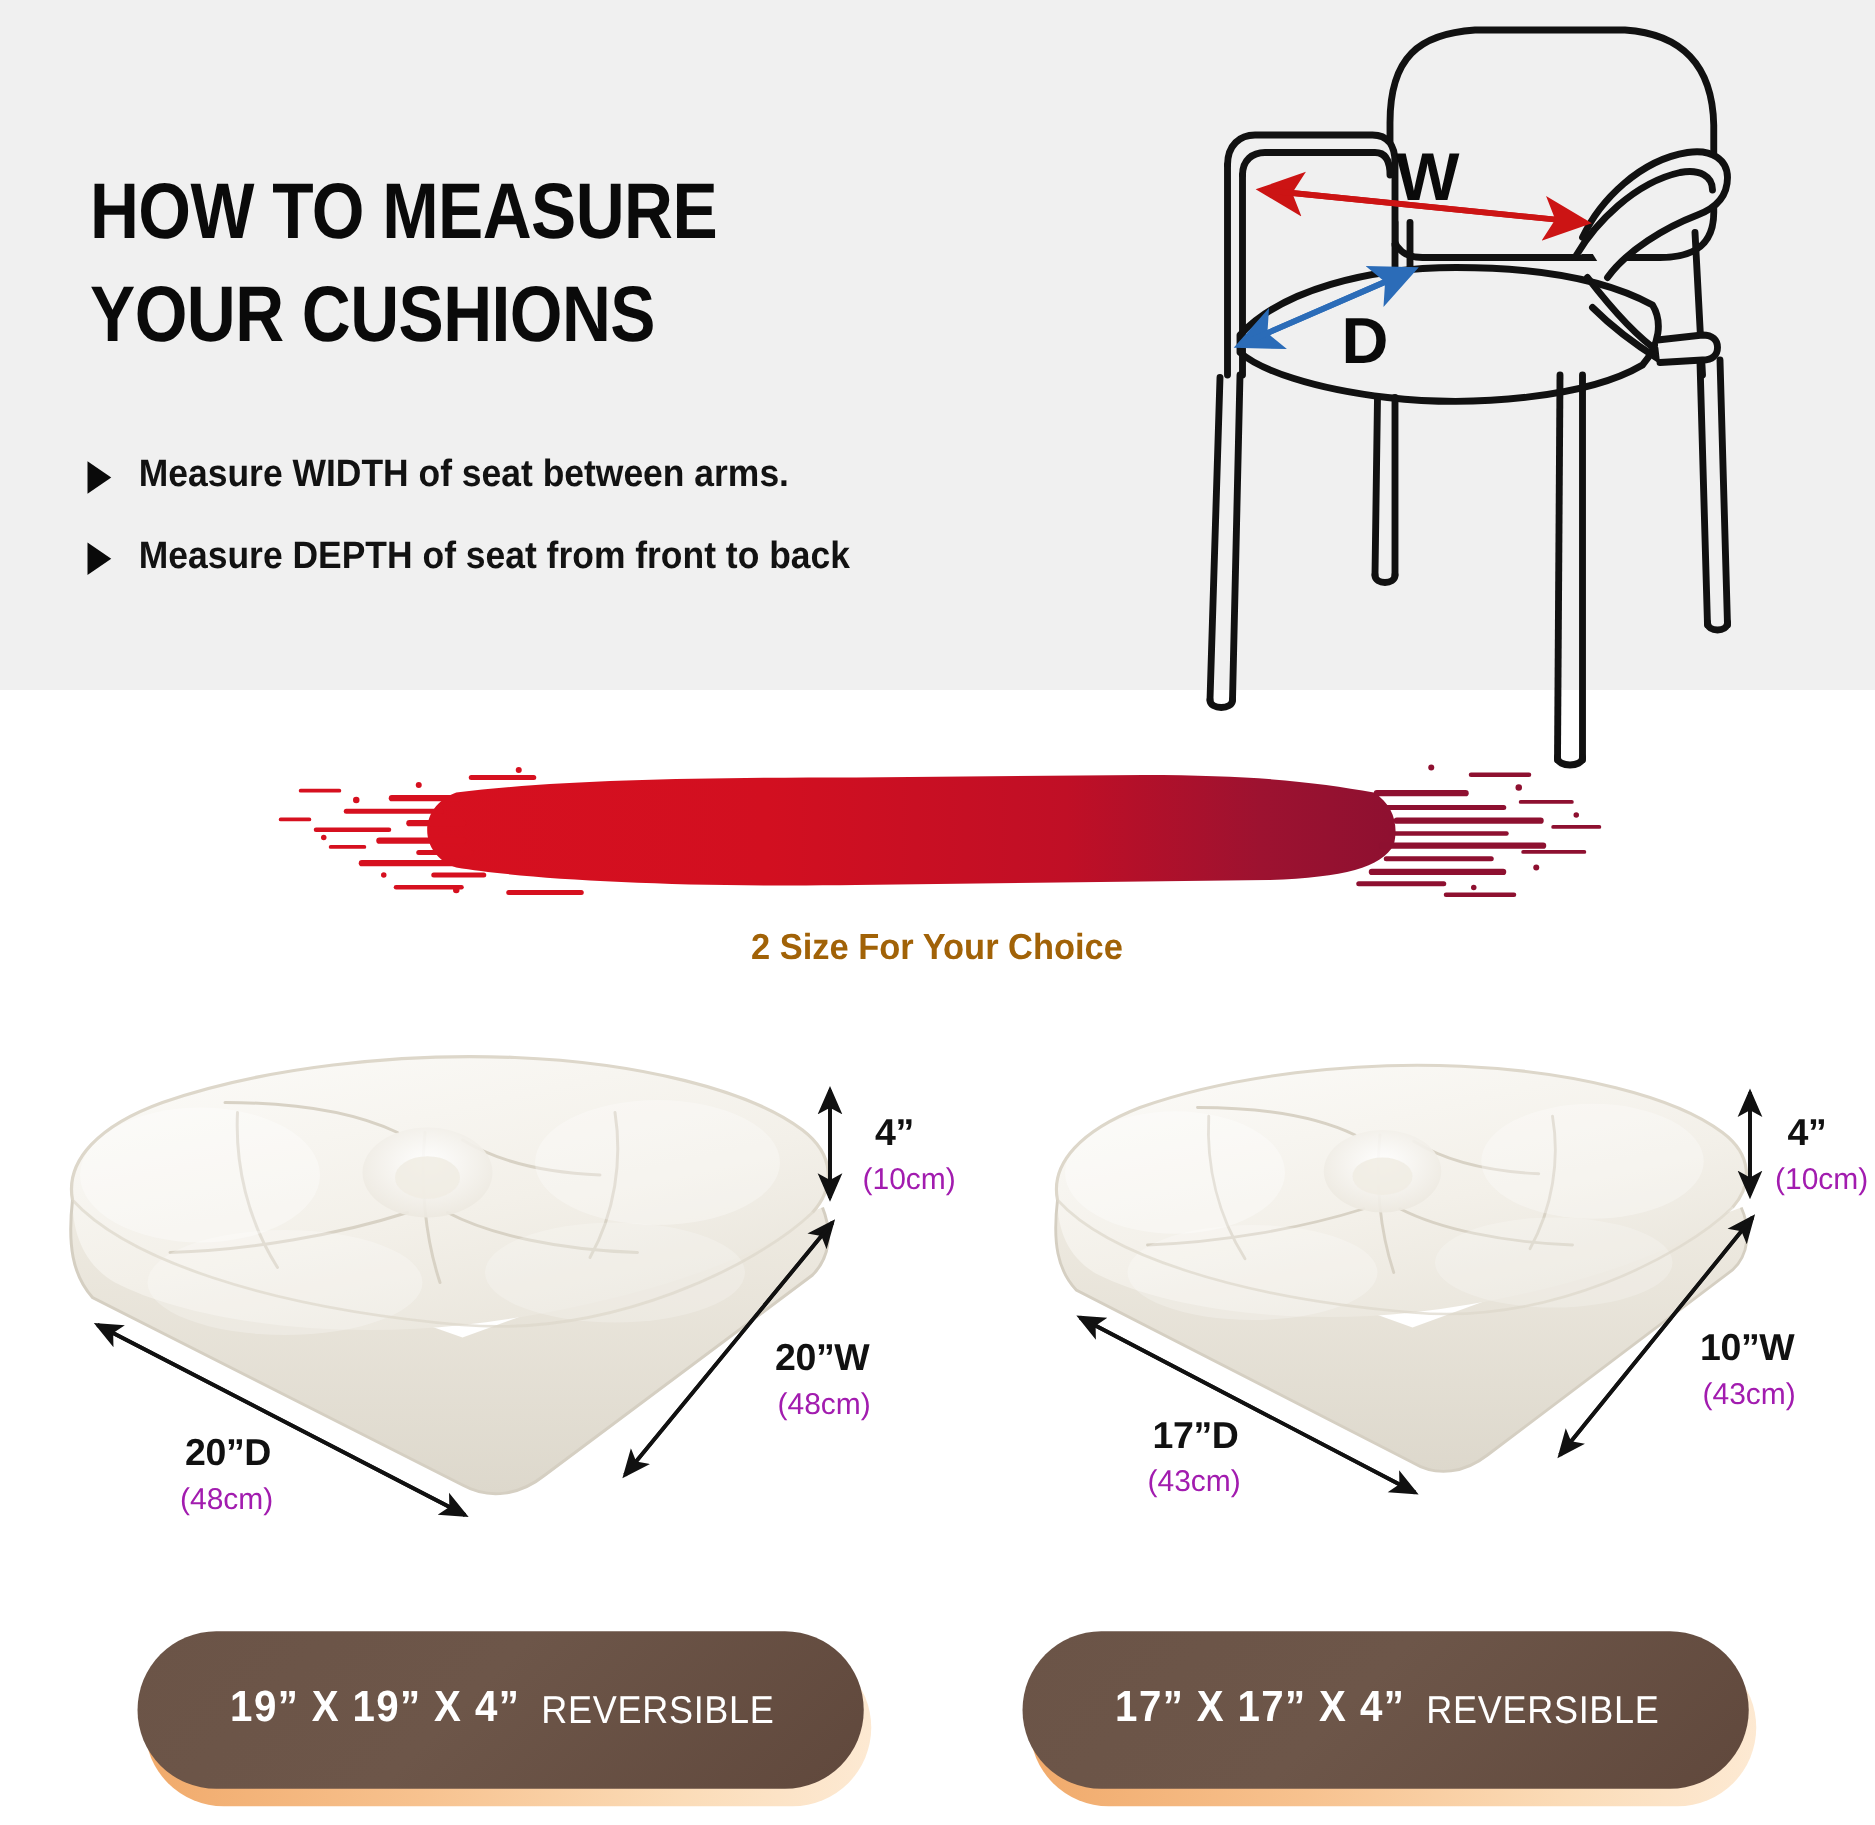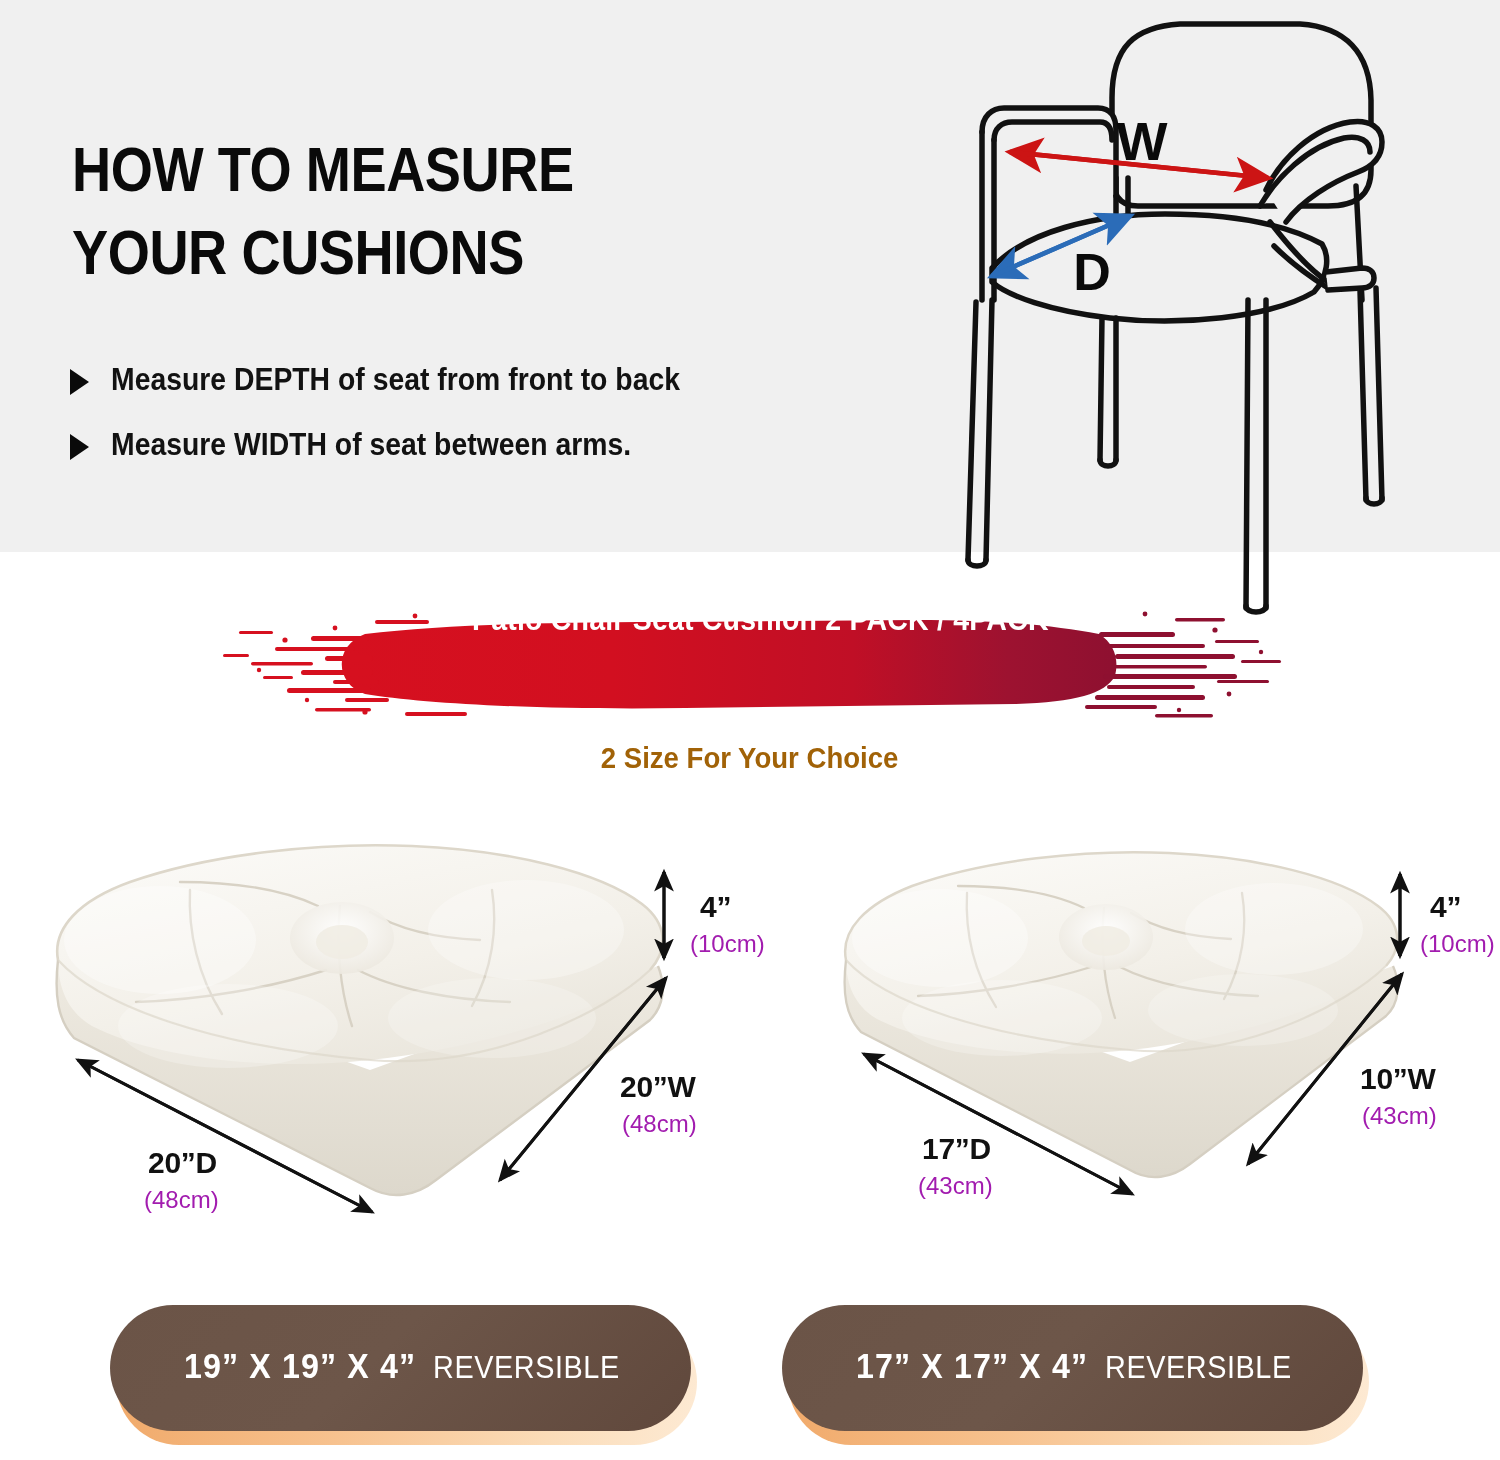--- a/index.html
+++ b/index.html
@@ -102,21 +102,21 @@
     height: 140px;
   }
   .brush-wrap svg { display: block; }
   .brush-label {
     position: absolute;
     left: 0;
     top: 0;
     width: 1090px;
     height: 140px;
     display: flex;
-    align-items: flex-start;
+    align-items: flex-end;
     justify-content: center;
     pointer-events: none;
   }
   .brush-label span {
     font-size: 31px;
     font-weight: 700;
     color: #ffffff;
     letter-spacing: 0.2px;
     font-family: "Liberation Sans Narrow", "Liberation Sans", sans-serif;
     transform: scaleX(0.92) translateY(2px);
@@ -213,25 +213,25 @@
 <div id="canvas">
 
   <div class="gray-band"></div>
 
   <div class="headline">HOW TO MEASURE
 YOUR CUSHIONS</div>
 
   <div class="bullets">
     <div class="bullet-row">
       <div class="bullet-tri"></div>
-      <div class="bullet-text">Measure DEPTH of seat from front to back</div>
+      <div class="bullet-text">Measure WIDTH of seat between arms.</div>
     </div>
     <div class="bullet-row">
       <div class="bullet-tri"></div>
-      <div class="bullet-text">Measure WIDTH of seat between arms.</div>
+      <div class="bullet-text">Measure DEPTH of seat from front to back</div>
     </div>
   </div>
 
   <div class="chair-wrap">
     <svg width="570" height="620" viewBox="0 0 570 620" fill="none">
       <g stroke="#111111" stroke-width="5.5" stroke-linecap="round" stroke-linejoin="round" fill="#f0f0f0">
 
         <path d="M182 98 C182 46 205 27 250 24 L370 24 C415 27 440 52 441 100 L441 170 C441 196 425 206 398 206 L208 206 C188 206 182 193 182 172 Z"></path>
 
         <path d="M186 178 L186 300"></path>
@@ -523,21 +523,21 @@
   </div>
 
   <div class="badge" style="left:110px; top:1305px;">
     <div class="badge-shadow"></div>
     <div class="badge-body">
       <div class="badge-dim">19” X 19” X 4”</div>
       <div class="badge-sub">REVERSIBLE</div>
     </div>
   </div>
 
-  <div class="badge" style="left:782px; top:1305px;">
+  <div class="badge" style="left:818px; top:1305px;">
     <div class="badge-shadow"></div>
     <div class="badge-body">
       <div class="badge-dim">17” X 17” X 4”</div>
       <div class="badge-sub">REVERSIBLE</div>
     </div>
   </div>
 
 </div>
 
 </body></html>

